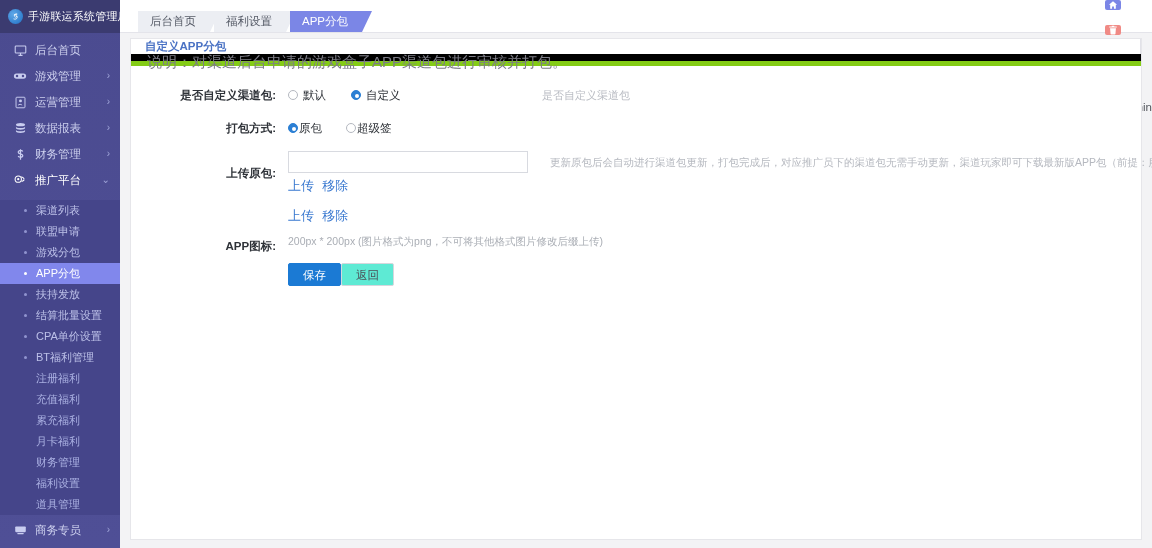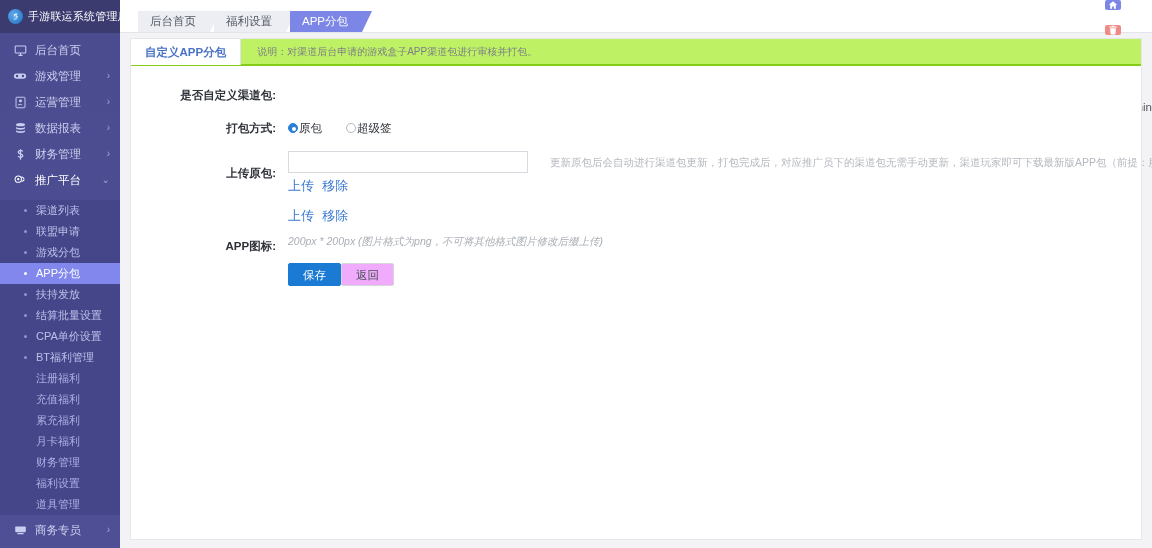--- a/index.html
+++ b/index.html
@@ -101,33 +101,33 @@
   .icon-btn svg { display:block; }
   .welcome { font-size: 11.5px; color: #55585f; margin-left: 12px; white-space: nowrap;}
   .logout { font-size: 11.5px; color: #8a8d95; margin-left: 9px; margin-right: 4px; cursor: pointer; }
 
   
   .content {
     position: absolute; left: 10px; right: 10px; top: 38px; bottom: 8px;
     background: #ffffff; border: 1px solid #e6e6ea;
   }
   .subtabbar {
-    height: 27px; border-bottom: 2px solid #84cc16;
-    display: flex; align-items: stretch; background: #bef264;
+    height: 27px; border-bottom: 5px solid #84cc16;
+    display: flex; align-items: stretch; background: #000000; flex-direction: column;
   }
   .subtab {
     padding: 0 14px; display: flex; align-items: center;
     font-size: 11.5px; color: #4a72c4; font-weight: bold;
     background: #ffffff;
     border-right: 1px solid #e2e2e8;
     margin-bottom: -1px; cursor: pointer; white-space: nowrap;
   }
   .desc {
     display: flex; align-items: center; padding-left: 16px;
-    font-size: 10px; color: #7d7d87; white-space: nowrap;
+    font-size: 15px; color: #7d7d87; white-space: nowrap;
   }
 
   .form { padding-top: 18px; position: relative; }
   .form-row { display: flex; align-items: center; margin-bottom: 2px; position: relative; }
   .form-label {
     width: 157px; text-align: right; padding-right: 12px;
     font-size: 11.5px; color: #2e3238; font-weight: bold;
     line-height: 22px; flex: 0 0 157px; white-space: nowrap;
   }
   .form-ctrl { flex: 1; position: relative; }
@@ -152,30 +152,30 @@
 
   .text-input {
     width: 240px; height: 22px; border: 1px solid #d8dae0;
     background: #fff; font-size: 11.5px; padding: 0 6px; color: #333;
     display: block;
   }
   .link-row { margin-top: 4px; }
   .link {
     font-size: 13px; color: #3a79d0; cursor: pointer; text-decoration: none; margin-right: 5px;
   }
-  .sub-note { font-size: 10.5px; color: #aaaeb5; margin-top: 8px; white-space: nowrap; font-style: italic; }
+  .sub-note { font-size: 10.5px; color: #aaaeb5; margin-top: 8px; white-space: nowrap; }
   .side-note { font-size: 10.5px; color: #b5b8bf; white-space: nowrap; }
 
   .btn-row { display: flex; margin-top: 14px; }
   .btn {
     height: 23px; padding: 0 14px; font-size: 11.5px; line-height: 23px;
     cursor: pointer; border-radius: 2px; white-space: nowrap;
   }
   .btn-primary { background: #1b7ad4; color: #fff; border: 1px solid #1b7ad4; }
-  .btn-default { background: #f0abfc; color: #4c5058; border: 1px solid #d5d7dd; }
+  .btn-default { background: #5eead4; color: #4c5058; border: 1px solid #d5d7dd; }
 </style>
 </head>
 <body>
 
 <div id="app">
 
   <div class="sidebar">
 
     <div class="logo-bar">
       <span class="logo-mark">
@@ -387,20 +387,33 @@
         <div class="subtab">
             <span>自定义APP分包</span>
           </div>
         <div class="desc">说明：对渠道后台申请的游戏盒子APP渠道包进行审核并打包。</div>
       </div>
 
       <div class="form">
 
         <div class="form-row" style="margin-bottom:11px">
           <div class="form-label">是否自定义渠道包:</div>
+          <div class="form-ctrl">
+            <div class="radio-group">
+              <label class="radio-opt" style="width:63px">
+                <span class="radio-dot"></span>
+                <span class="radio-label">默认</span>
+              </label>
+              <label class="radio-opt">
+                <span class="radio-dot checked"></span>
+                <span class="radio-label">自定义</span>
+              </label>
+            </div>
+            <div class="hint-right" style="left:254px; top:4px">是否自定义渠道包</div>
+          </div>
         </div>
 
         <div class="form-row" style="margin-bottom:12px">
           <div class="form-label">打包方式:</div>
           <div class="form-ctrl">
             <div class="radio-group">
               <label class="radio-opt" style="width:58px">
                 <span class="radio-dot checked" style="margin-right:1px"></span>
                 <span class="radio-label">原包</span>
               </label>

